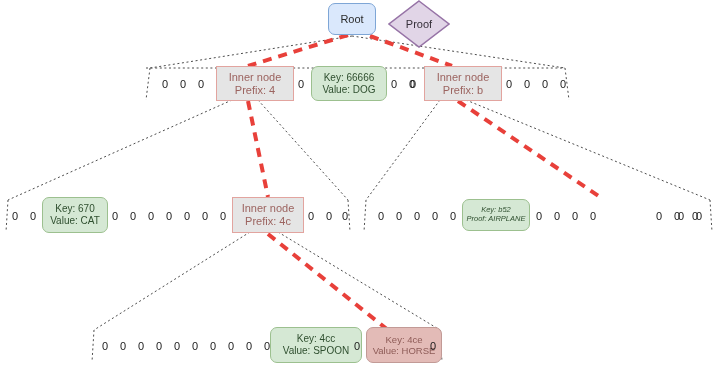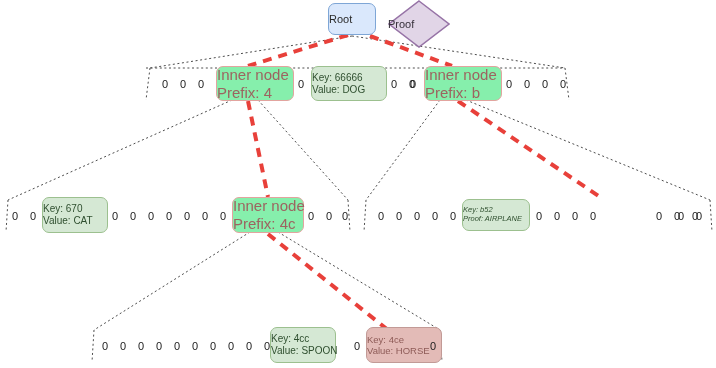--- a/index.html
+++ b/index.html
@@ -11,36 +11,36 @@
     position:relative;
   }
   #stage{position:absolute;left:0;top:0;width:716px;height:368px;}
   #edges{position:absolute;left:0;top:0;width:716px;height:368px;pointer-events:none;}
 
   .node{
     position:absolute;
     box-sizing:border-box;
     display:flex;
     flex-direction:column;
-    align-items:flex-start;
+    align-items:center;
     justify-content:center;
     border-radius:6px;
     text-align:center;
     line-height:1.18;
     white-space:nowrap;
   }
   .node .ln{display:block;}
 
   .n-root{
     background:#dae8fc;border:1px solid #7ea6d6;color:#2b2b2b;
     font-size:11px;border-radius:7px;
   }
   .n-inner{
-    background:#86efac;border:1px solid #e2a49f;color:#9c6460;
-    font-size:15px;border-radius:7px;
+    background:#e5e5e5;border:1px solid #e2a49f;color:#9c6460;
+    font-size:11px;border-radius:0;
   }
   .n-leaf-green{
     background:#d5e8d4;border:1px solid #9cc08f;color:#2f4f2f;
     font-size:10px;border-radius:7px;
   }
   .n-leaf-green.small{font-size:7.5px;}
   .n-leaf-red{
     background:#e3bbb7;border:1px solid #c29a96;color:#8e5b57;
     font-size:9.5px;border-radius:7px;
   }
@@ -211,21 +211,21 @@
     <span class="zero" style="left:62px;top:11px;">0</span>
     <span class="zero" style="left:80px;top:11px;">0</span>
     <span class="zero" style="left:98px;top:11px;">0</span>
     <span class="zero" style="left:116px;top:11px;">0</span>
     <span class="zero" style="left:134px;top:11px;">0</span>
     <span class="zero" style="left:152px;top:11px;">0</span>
     <span class="zero" style="left:170px;top:11px;">0</span>
     <span class="zero" style="left:188px;top:11px;">0</span>
     <span class="zero" style="left:206px;top:11px;">0</span>
 
-    <div class="node n-leaf-green" style="left:178px;top:-3px;width:66px;height:36px;">
+    <div class="node n-leaf-green" style="left:178px;top:-3px;width:92px;height:36px;">
       <span class="ln">Key: 4cc</span>
       <span class="ln">Value: SPOON</span>
     </div>
 
     <span class="zero" style="left:260px;top:11px;">0</span>
 
     <div class="node n-leaf-red" style="left:274px;top:-3px;width:76px;height:36px;">
       <span class="ln">Key: 4ce</span>
       <span class="ln">Value: HORSE</span>
     </div>

